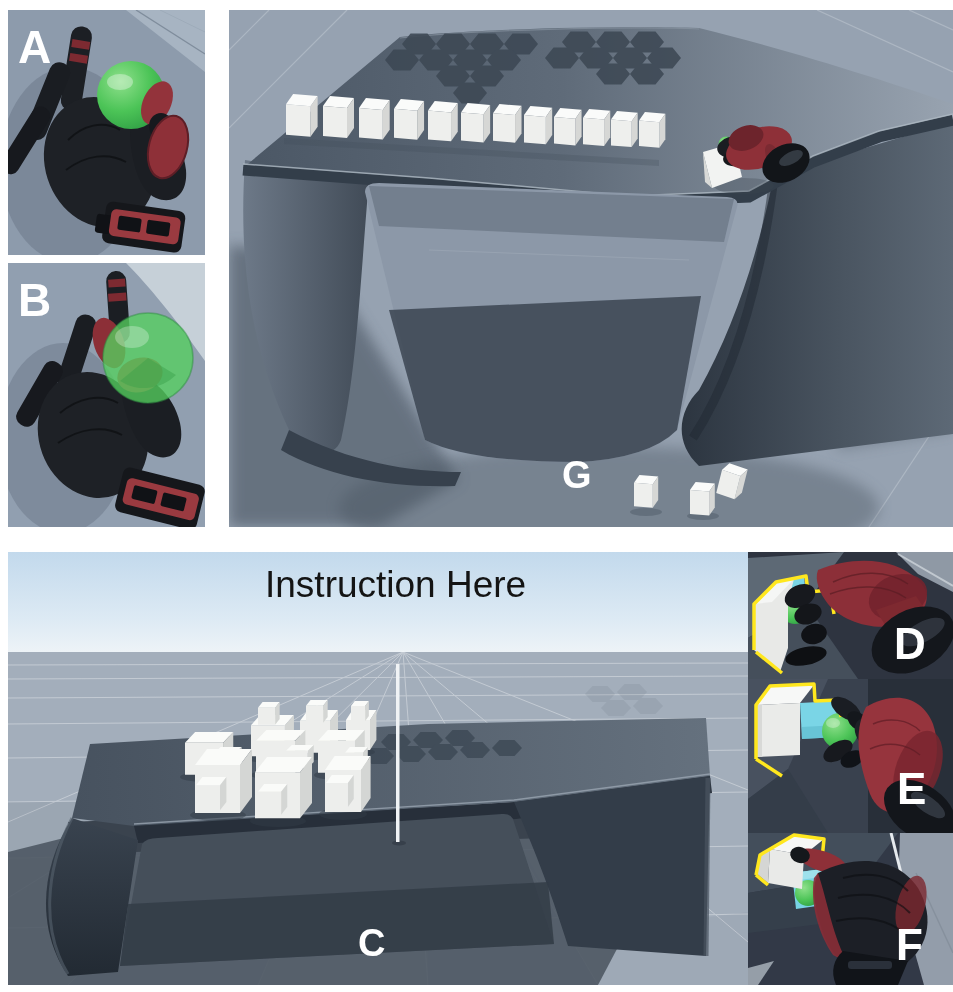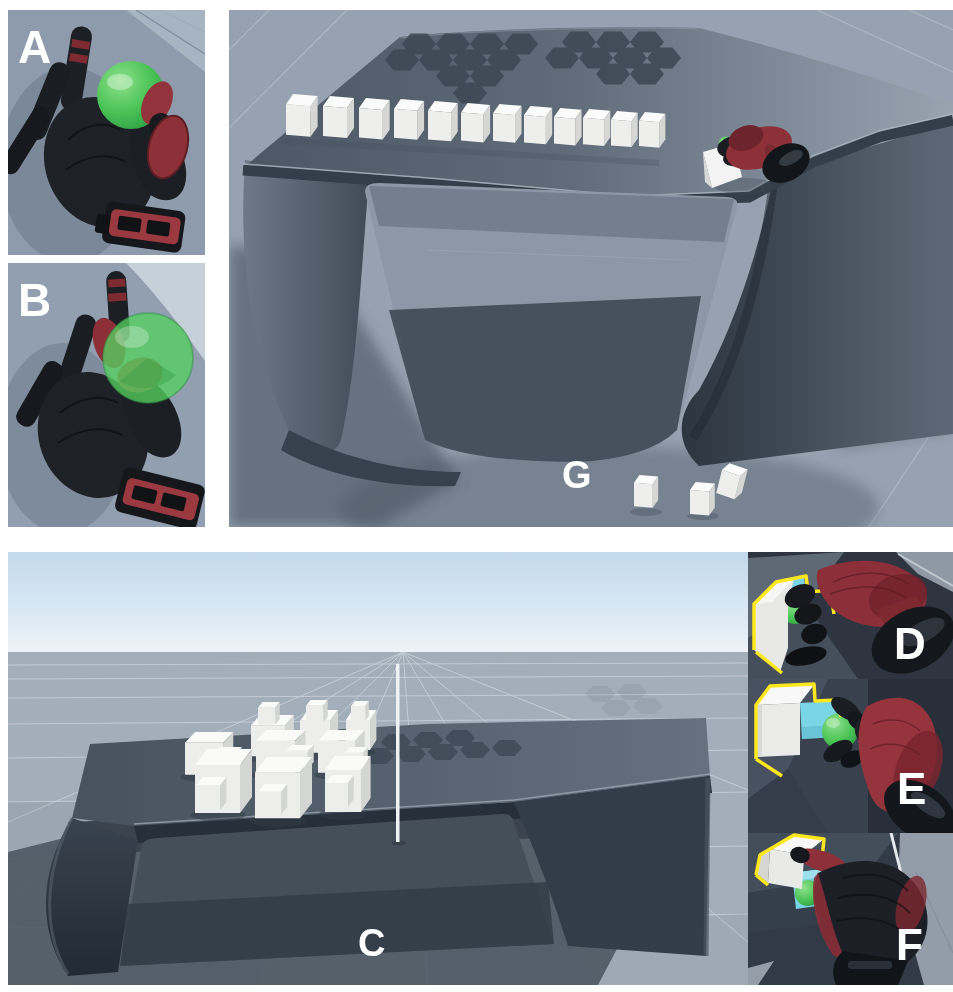--- a/index.html
+++ b/index.html
@@ -395,20 +395,21 @@
             <use href="#cubeC"></use>
           </g>
         <g transform="translate(318,223) scale(0.73,0.8)">
             <use href="#cubeC"></use>
           </g>
       </g>
 
       <ellipse cx="391" cy="291" rx="7" ry="2.5" fill="#2e3741" opacity="0.6"></ellipse>
       <rect x="388" y="112" width="3.5" height="178" fill="#f0f3f5"></rect>
     </svg>
+    <div class="instruction" style="left:257px;top:12px;font-size:37px;">Instruction Here</div>
     <div class="plabel" style="left:350px;top:372px;font-size:38px;">C</div>
   </div>
 
   <div class="panel" style="left:748px;top:552px;width:205px;height:127px;">
     <svg width="205" height="127" viewBox="0 0 205 127">
       <defs>
         <radialGradient id="gSphD" cx="35%" cy="30%" r="80%">
           <stop offset="0%" stop-color="#8fe08c"></stop>
             <stop offset="60%" stop-color="#4cc457"></stop>
             <stop offset="100%" stop-color="#2f9e44"></stop>

